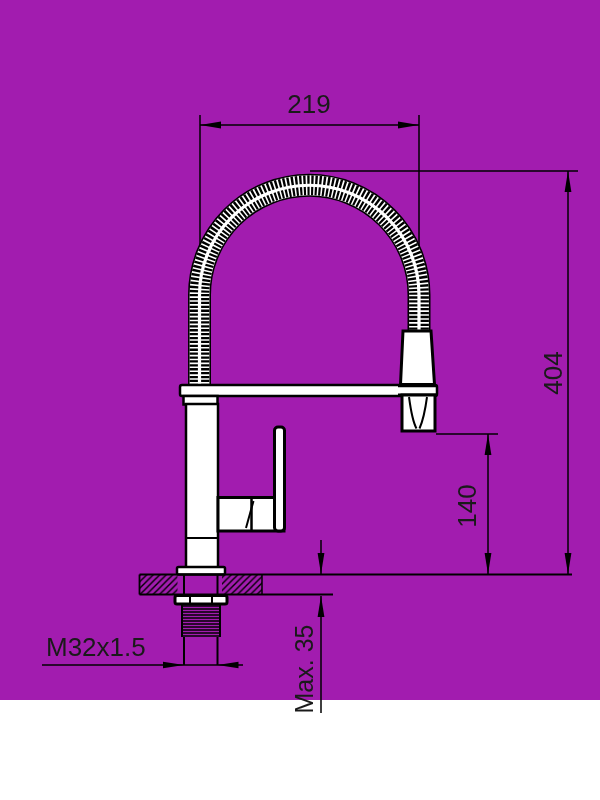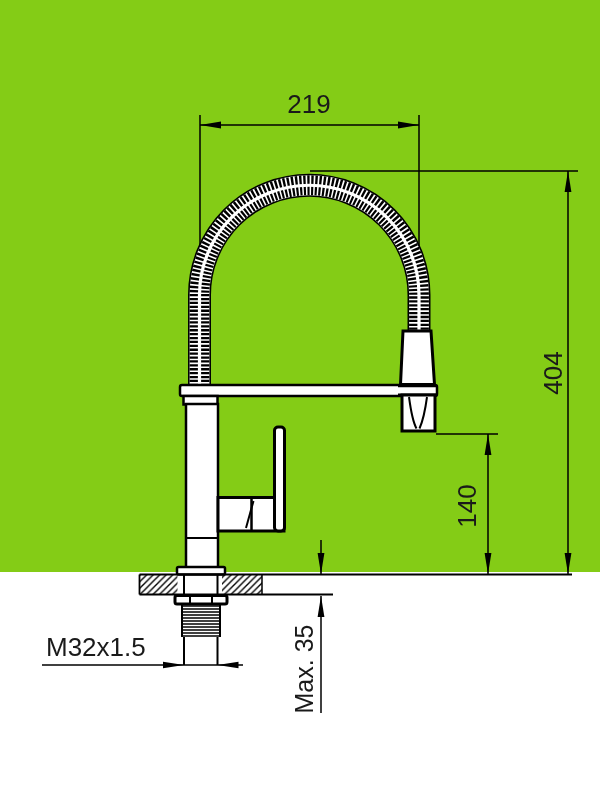--- a/index.html
+++ b/index.html
@@ -7,22 +7,22 @@
     padding: 0;
     background: #ffffff;
     width: 600px;
     height: 800px;
     overflow: hidden;
     font-family: "Liberation Sans", sans-serif;
   }
   .canvas {
     position: relative;
     width: 600px;
-    height: 572px;
-    background: #84cc16;
+    height: 700px;
+    background: #a21caf;
   }
   svg { display: block; }
   text {
     font-family: "Liberation Sans", sans-serif;
     fill: #1a1a1a;
   }
   .dim-text { font-size: 26px; }
   .dim-text-sm { font-size: 25px; }
 </style>
 </head>

